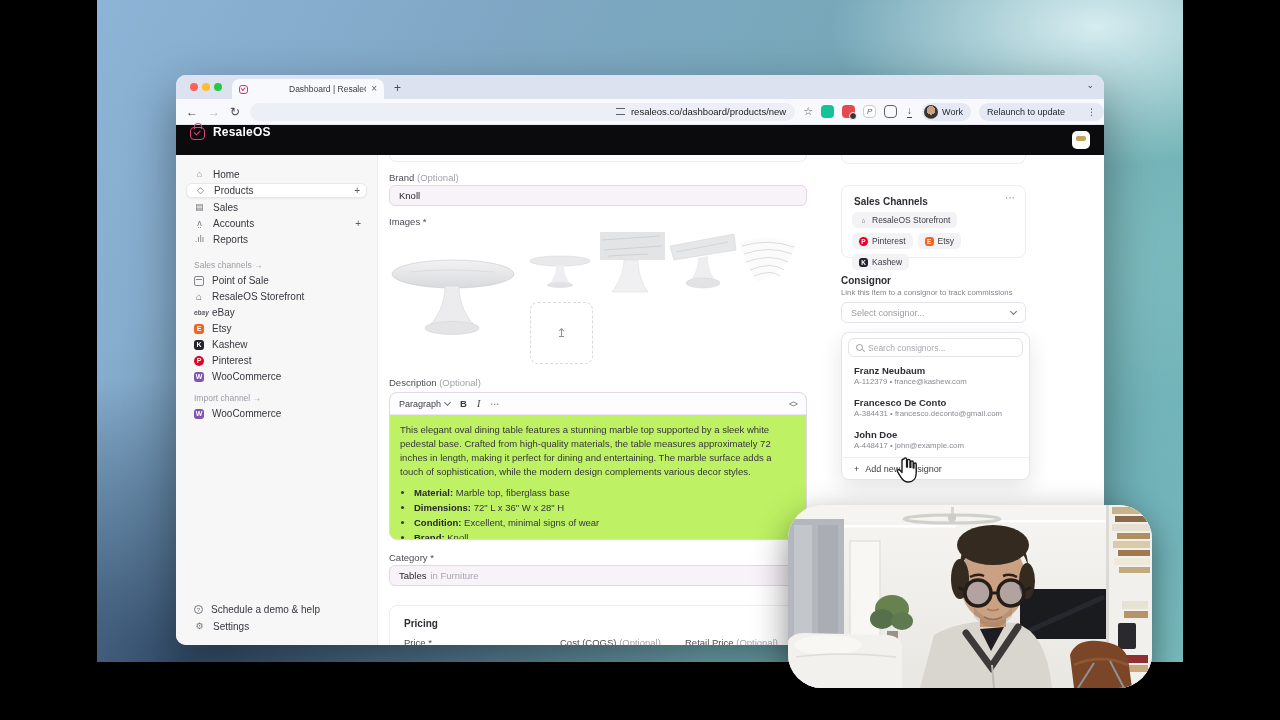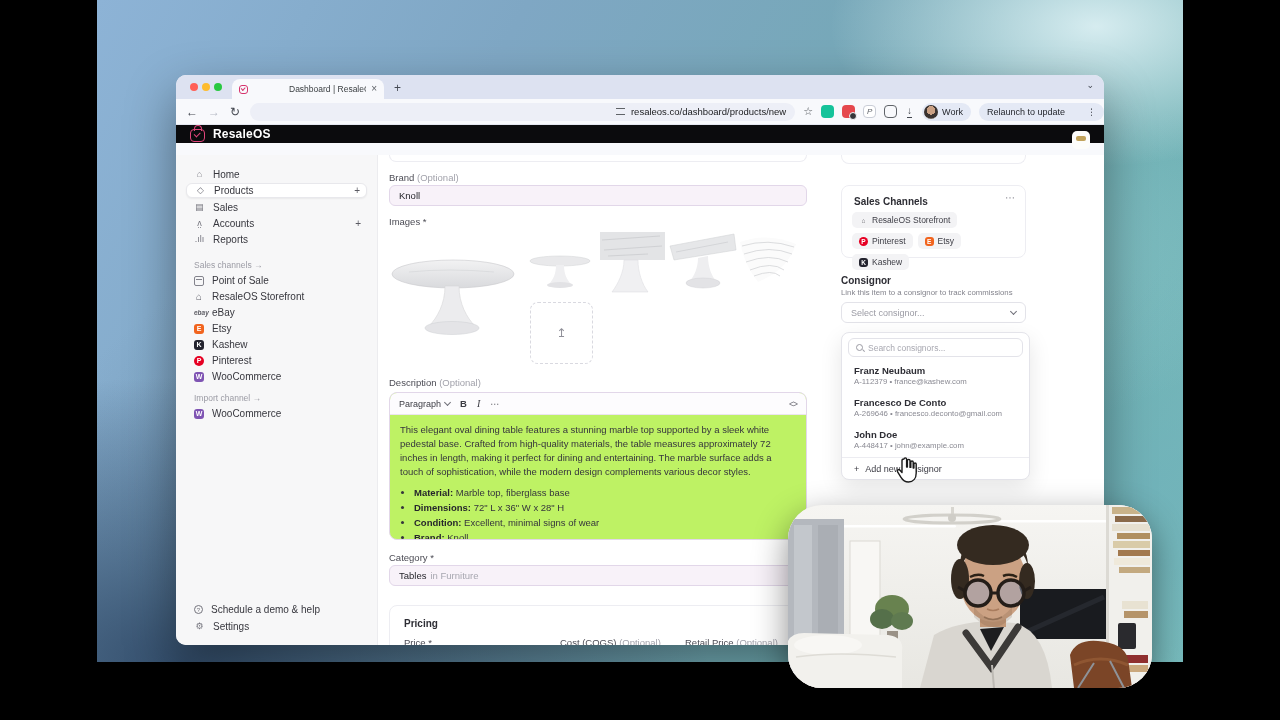--- a/index.html
+++ b/index.html
@@ -53,22 +53,22 @@
   .ext.sq { background:transparent; border:1.5px solid #5f6368; border-radius:4px; }
   .dl { margin-left:10px; font-size:10px; color:#42464e; border-bottom:1.5px solid #42464e; line-height:1; padding-bottom:1px; }
   .profile { margin-left:10px; height:18px; background:#e4e9f5; border-radius:9px; display:flex; align-items:center; gap:4px; padding:0 8px 0 2px; }
   .avatar { width:14px; height:14px; border-radius:50%; background:radial-gradient(circle at 50% 38%, #caa184 0 38%, #3a3330 39% 70%, #6e6459 71%); }
   .profile-label { font-size:9px; color:#1f2228; }
   .relaunch { margin-left:8px; height:18px; background:#e4e9f5; border-radius:9px; display:flex; align-items:center; padding:0 8px; gap:22px; }
   .relaunch span { font-size:9px; color:#1f2228; white-space:nowrap; }
   .kebab { font-size:10px; color:#42464e; }
 
   
-  .app-header { position:absolute; left:0; top:50px; width:100%; height:18px; background:#0b0b0d;
-    display:flex; align-items:center; padding:0 14px; }
+  .app-header { position:absolute; left:0; top:50px; width:100%; height:30px; background:#0b0b0d;
+    display:flex; padding:0 14px; }
   .logo-bag { width:15px; height:13px; border:1.8px solid #e0457b; border-radius:4px; position:relative; margin-top:2px; }
   .logo-bag::before { content:""; position:absolute; left:3px; top:-5px; width:6px; height:5px;
     border:1.8px solid #e0457b; border-bottom:none; border-radius:4px 4px 0 0; }
   .logo-bag::after { content:""; position:absolute; left:2.5px; top:2px; width:5px; height:2.5px;
     border-left:1.8px solid #e0457b; border-bottom:1.8px solid #e0457b; transform:rotate(-45deg); }
   .logo-text { color:#fff; font-weight:bold; font-size:12px; margin-left:8px; letter-spacing:.2px; }
   .hdr-btn { position:absolute; right:14px; top:6px; width:18px; height:18px; background:#fdfdfb;
     border-radius:5px; }
   .hdr-btn::after { content:""; position:absolute; left:4px; top:5px; width:10px; height:5px;
     background:#c2a35c; border-radius:2px; box-shadow:0 6px 0 -4px #9c9c9c; }
@@ -432,21 +432,21 @@
       <div class="card" style="left:470px; top:180px; width:182px; height:110px;"></div>
 
       <div class="popover" style="left:463px; top:177px; width:189px; height:148px;">
         <div class="searchbox">
           <span class="mag"></span>
           <input type="text" placeholder="Search consignors..." style="">
         </div>
         <div class="opt-name" style="top:32px;">Franz Neubaum</div>
         <div class="opt-meta" style="top:44px;">A-112379 • france@kashew.com</div>
         <div class="opt-name" style="top:64px;">Francesco De Conto</div>
-        <div class="opt-meta" style="top:76px;">A-269646 • francesco.deconto@gmail.com</div>
+        <div class="opt-meta" style="top:76px;">A-384431 • francesco.deconto@gmail.com</div>
         <div class="opt-name" style="top:96px;">John Doe</div>
         <div class="opt-meta" style="top:108px;">A-448417 • john@example.com</div>
         <div class="pop-divider" style="top:124px;"></div>
         <div class="add-row" style="top:131px;">
           <span>+</span>
           <span>Add new consignor</span>
         </div>
       </div>
 
       <div class="cursor-hand" style="left:516px; top:300px;">

